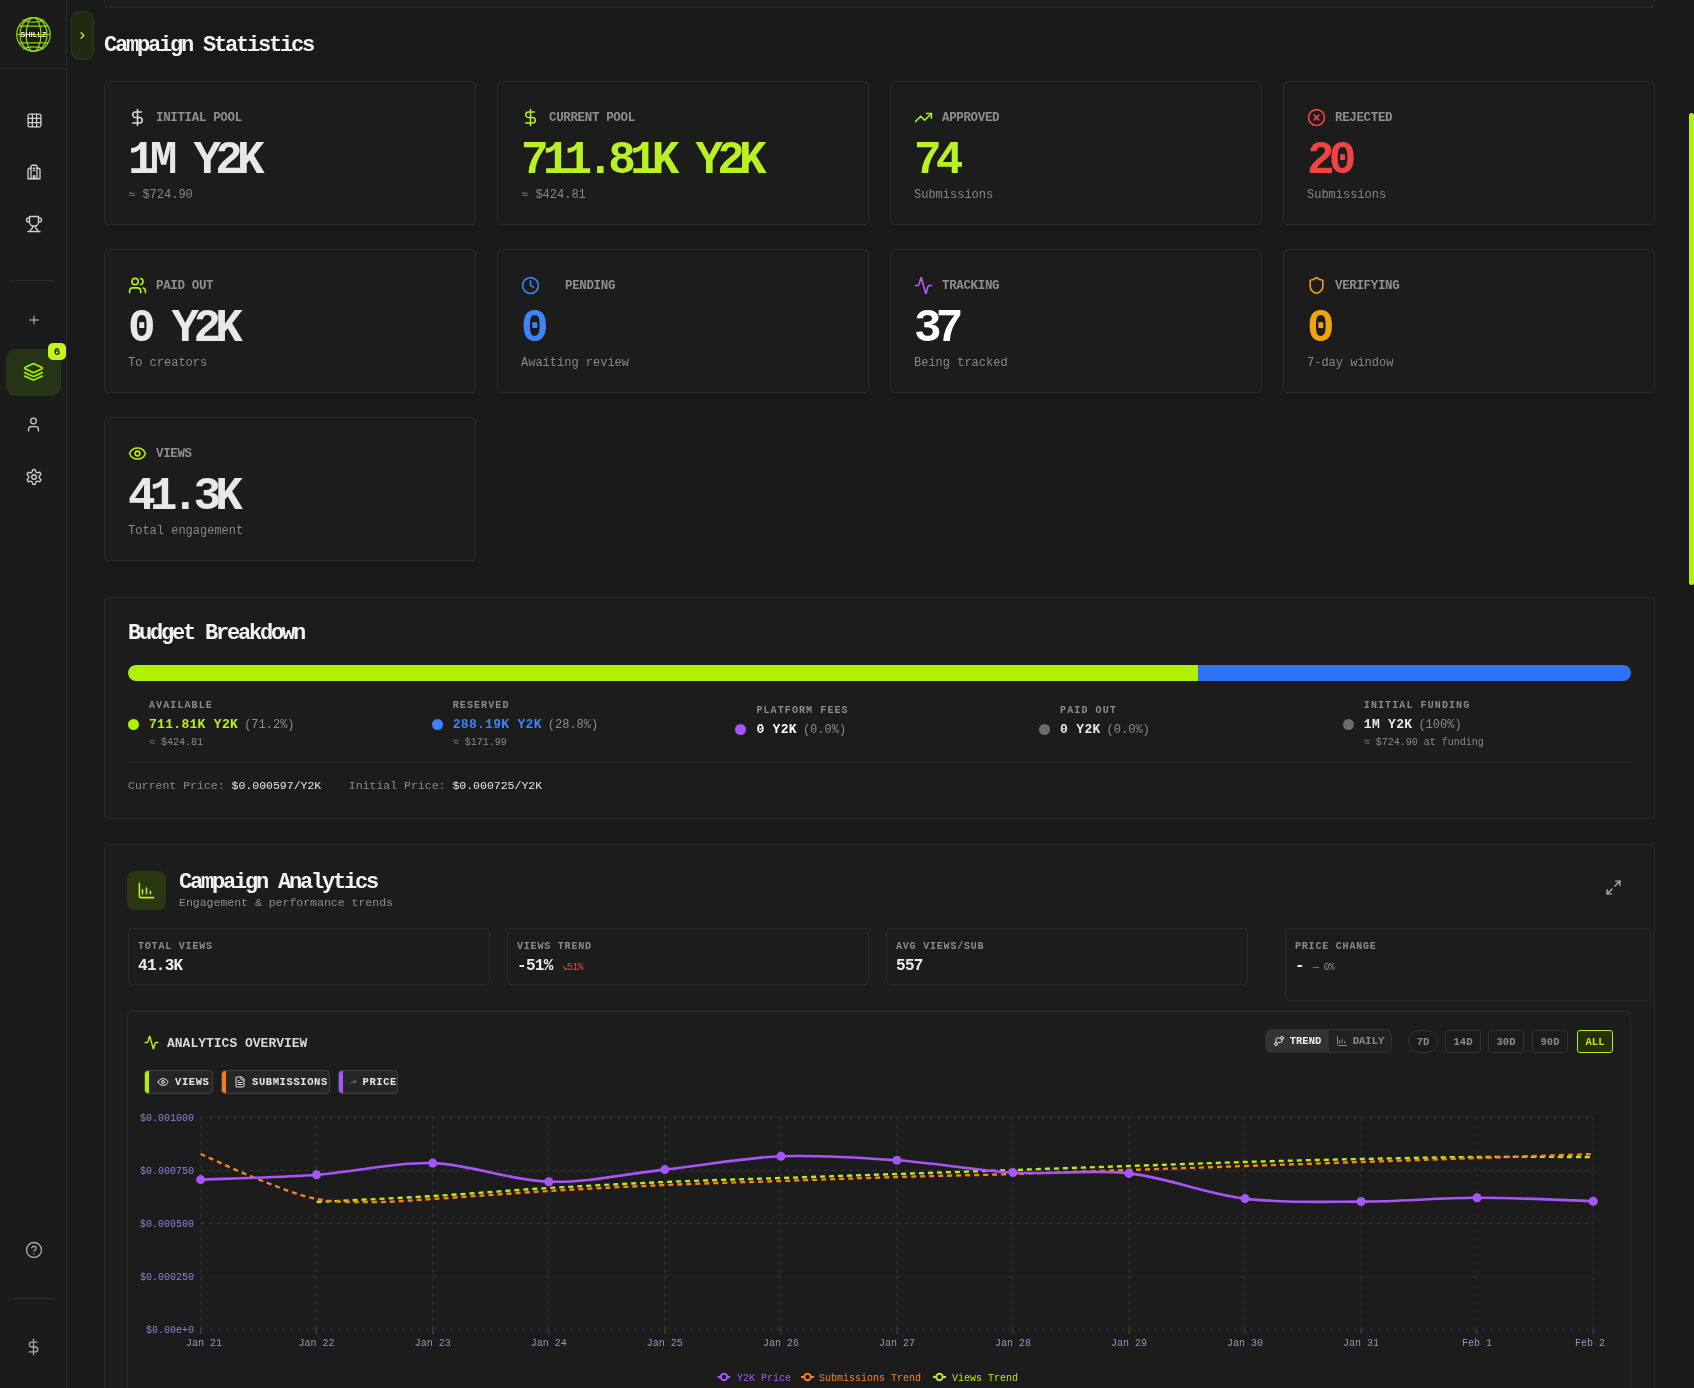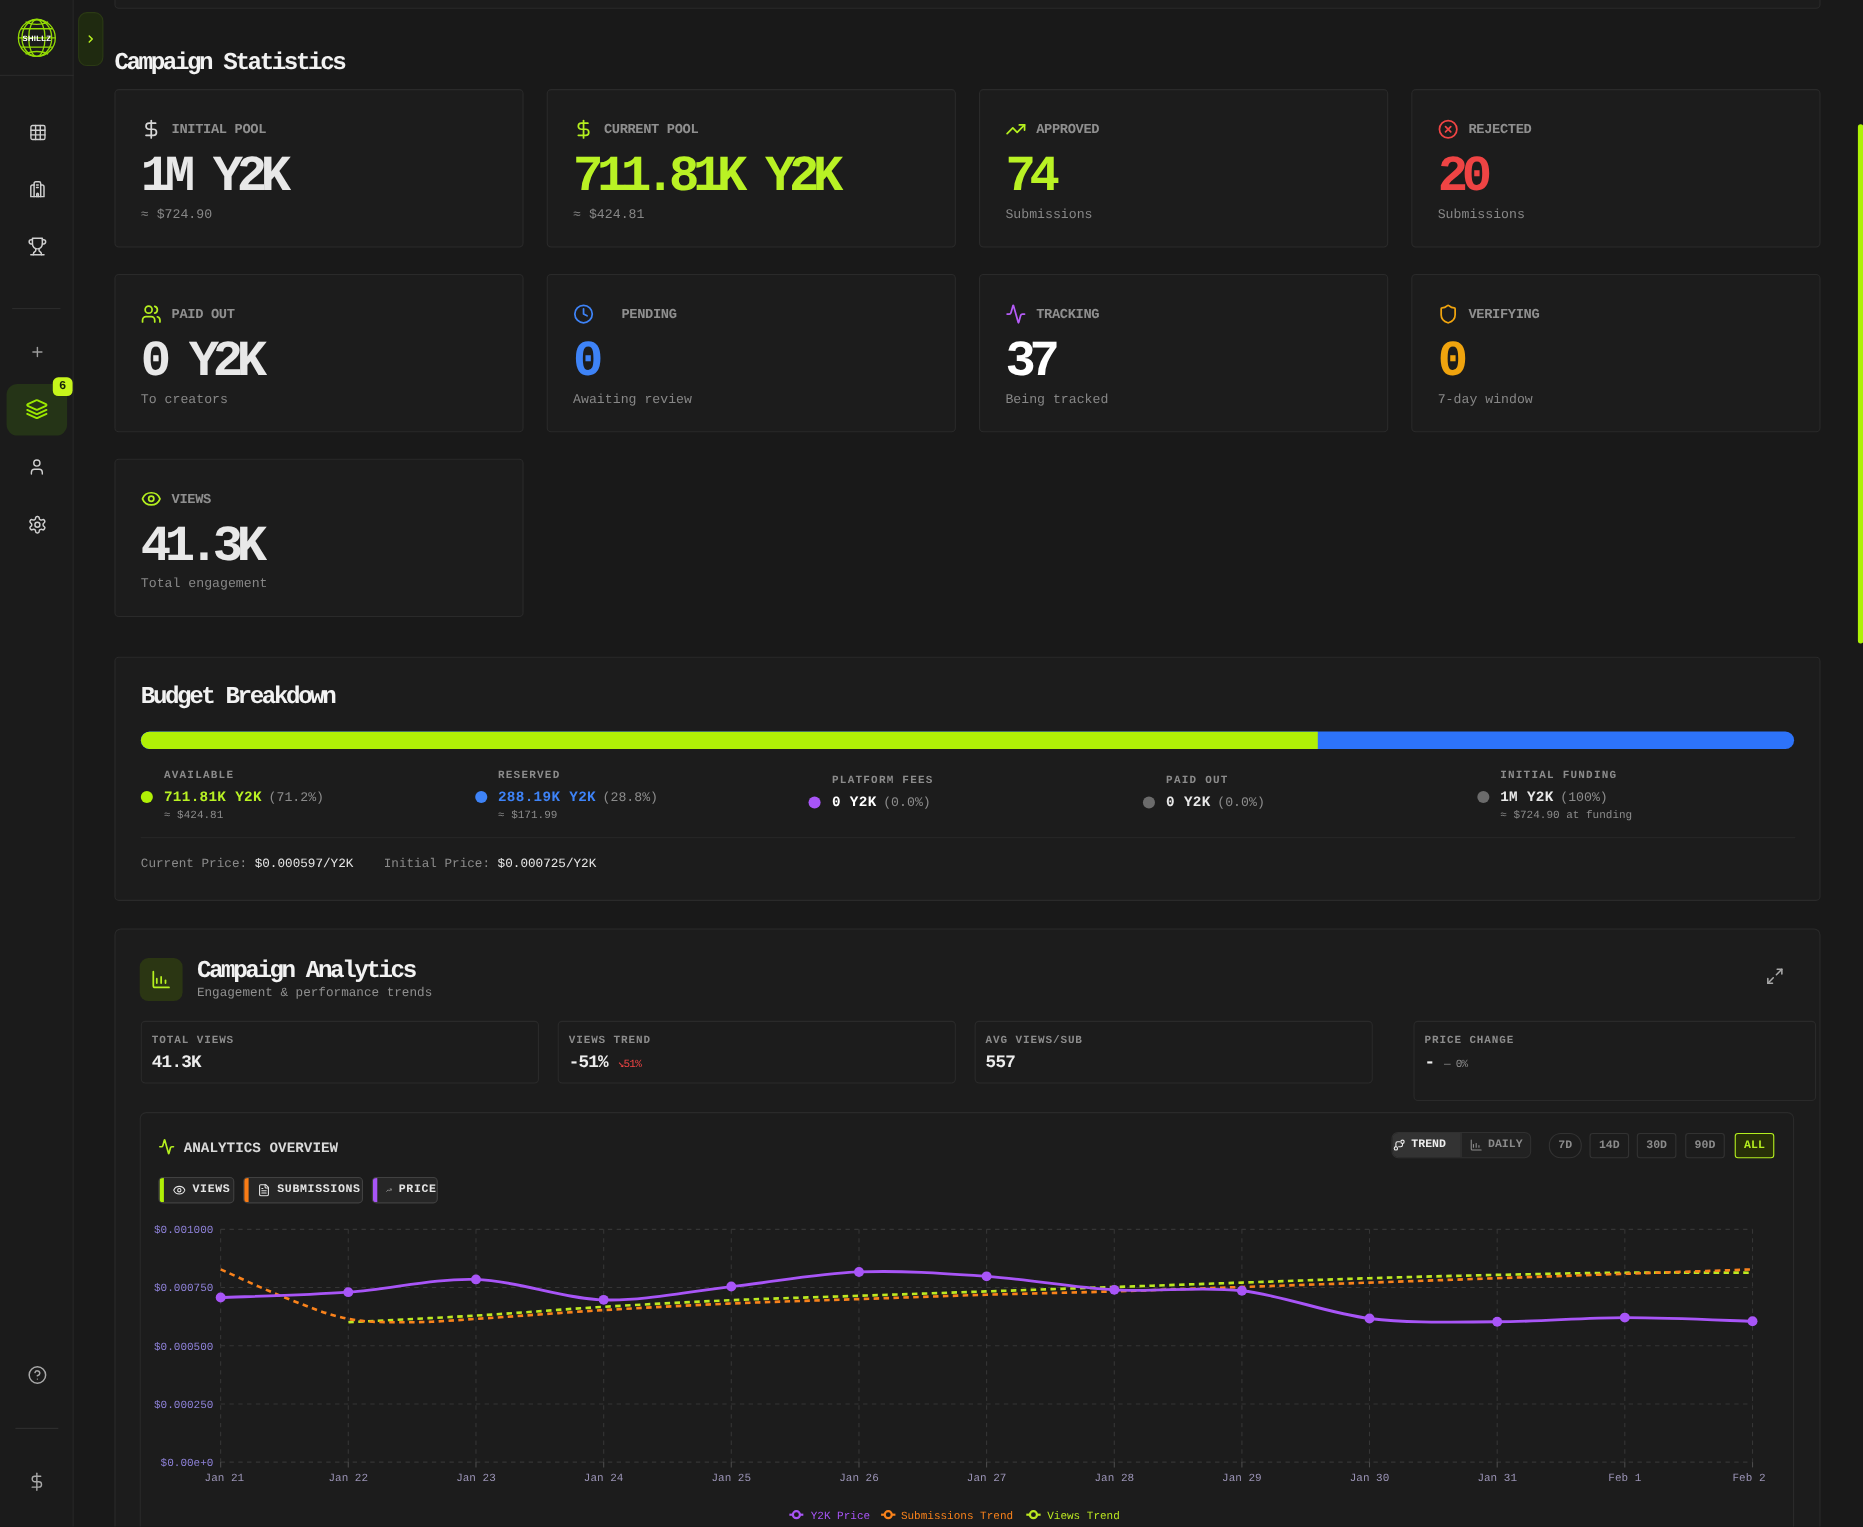--- a/index.html
+++ b/index.html
@@ -45,21 +45,21 @@
 <body>
 <div id="stage">
 
   <div class="abs" style="left:104px; top:-20px; width:1551px; height:28px; background:#1c1c1c; border:1px solid #2a2a2a; border-radius:4px;"></div>
 
   <div class="abs" style="left:71px; top:11px; width:23px; height:49px; background:#1f2a10; border:1px solid #2b3a14; border-radius:8px; display:flex; align-items:center; justify-content:center;">
     <svg width="11" height="11" viewBox="0 0 24 24" fill="none" stroke="#b4ef1f" stroke-width="3" stroke-linecap="round" stroke-linejoin="round">
         <path d="m9 18 6-6-6-6"></path>
       </svg>
   </div>
-  <h1 class="title" style="left:104px; top:45px;">Campaign Statistics</h1>
+  <h1 class="title" style="left:104px; top:33px;">Campaign Statistics</h1>
 
   <div class="card" style="left:104px; top:81px; width:372px; height:144px;">
     <div class="cicon" style="left:23px; top:26px;"><svg width="19" height="19" viewBox="0 0 24 24" fill="none" stroke="#d6d6d6" stroke-width="2" stroke-linecap="round" stroke-linejoin="round">
           <path d="M12 2v20"></path>
           <path d="M17 5H9.5a3.5 3.5 0 0 0 0 7h5a3.5 3.5 0 0 1 0 7H6"></path>
         </svg></div>
     <div class="clabel" style="left:51px; top:29px;">INITIAL POOL</div>
     <div class="cvalue white" style="left:23px; top:56px;">1M Y2K</div>
     <div class="csub" style="left:23px; top:106px;">≈ $724.90</div>
   </div>
@@ -228,21 +228,21 @@
       <div class="sval">- <span style="font-size:10px; color:#8b8b8b; font-weight:400;">— 0%</span></div>
     </div>
 
   <div class="abs" style="left:127px; top:1011px; width:1504px; height:533px; border:1px solid #2a2a2a; border-radius:6px;"></div>
   <div class="abs" style="left:144px; top:1035px;"><svg width="15" height="15" viewBox="0 0 24 24" fill="none" stroke="#b4ef1f" stroke-width="2.4" stroke-linecap="round" stroke-linejoin="round">
         <path d="M22 12h-2.48a2 2 0 0 0-1.93 1.46l-2.35 8.36a.25.25 0 0 1-.48 0L9.24 2.18a.25.25 0 0 0-.48 0l-2.35 8.36A2 2 0 0 1 4.49 12H2"></path>
       </svg></div>
   <div class="abs" style="left:167px; top:1036px; font-size:13px; font-weight:700; letter-spacing:0px; color:#d9d9d9;">ANALYTICS OVERVIEW</div>
 
   <div class="abs" style="left:1265px; top:1029px; width:127px; height:24px; background:#222222; border:1px solid #303030; border-radius:6px; display:flex; overflow:hidden;">
-    <div style="flex:1; background:#333333; display:flex; align-items:center; gap:5px; color:#ededed; font-size:10.5px; font-weight:700;"><svg width="12" height="12" viewBox="0 0 24 24" fill="none" stroke="#ededed" stroke-width="2" stroke-linecap="round" stroke-linejoin="round">
+    <div style="flex:1; background:#333333; display:flex; align-items:center; justify-content:center; gap:5px; color:#ededed; font-size:10.5px; font-weight:700;"><svg width="12" height="12" viewBox="0 0 24 24" fill="none" stroke="#ededed" stroke-width="2" stroke-linecap="round" stroke-linejoin="round">
           <circle cx="18" cy="6" r="3"></circle>
           <circle cx="6" cy="18" r="3"></circle>
           <path d="M18 9v3a3 3 0 0 1-3 3h-4"></path>
           <path d="M6 15V9a3 3 0 0 1 3-3h4"></path>
         </svg>TREND</div>
     <div style="flex:1; display:flex; align-items:center; justify-content:center; gap:5px; color:#8b8b8b; font-size:10.5px; font-weight:700; border-left:1px solid #303030;"><svg width="12" height="12" viewBox="0 0 24 24" fill="none" stroke="#8b8b8b" stroke-width="2" stroke-linecap="round" stroke-linejoin="round">
           <path d="M3 3v16a2 2 0 0 0 2 2h16"></path>
           <path d="M7 16v-5"></path>
           <path d="M12 16V9"></path>
           <path d="M17 16v-3"></path>

